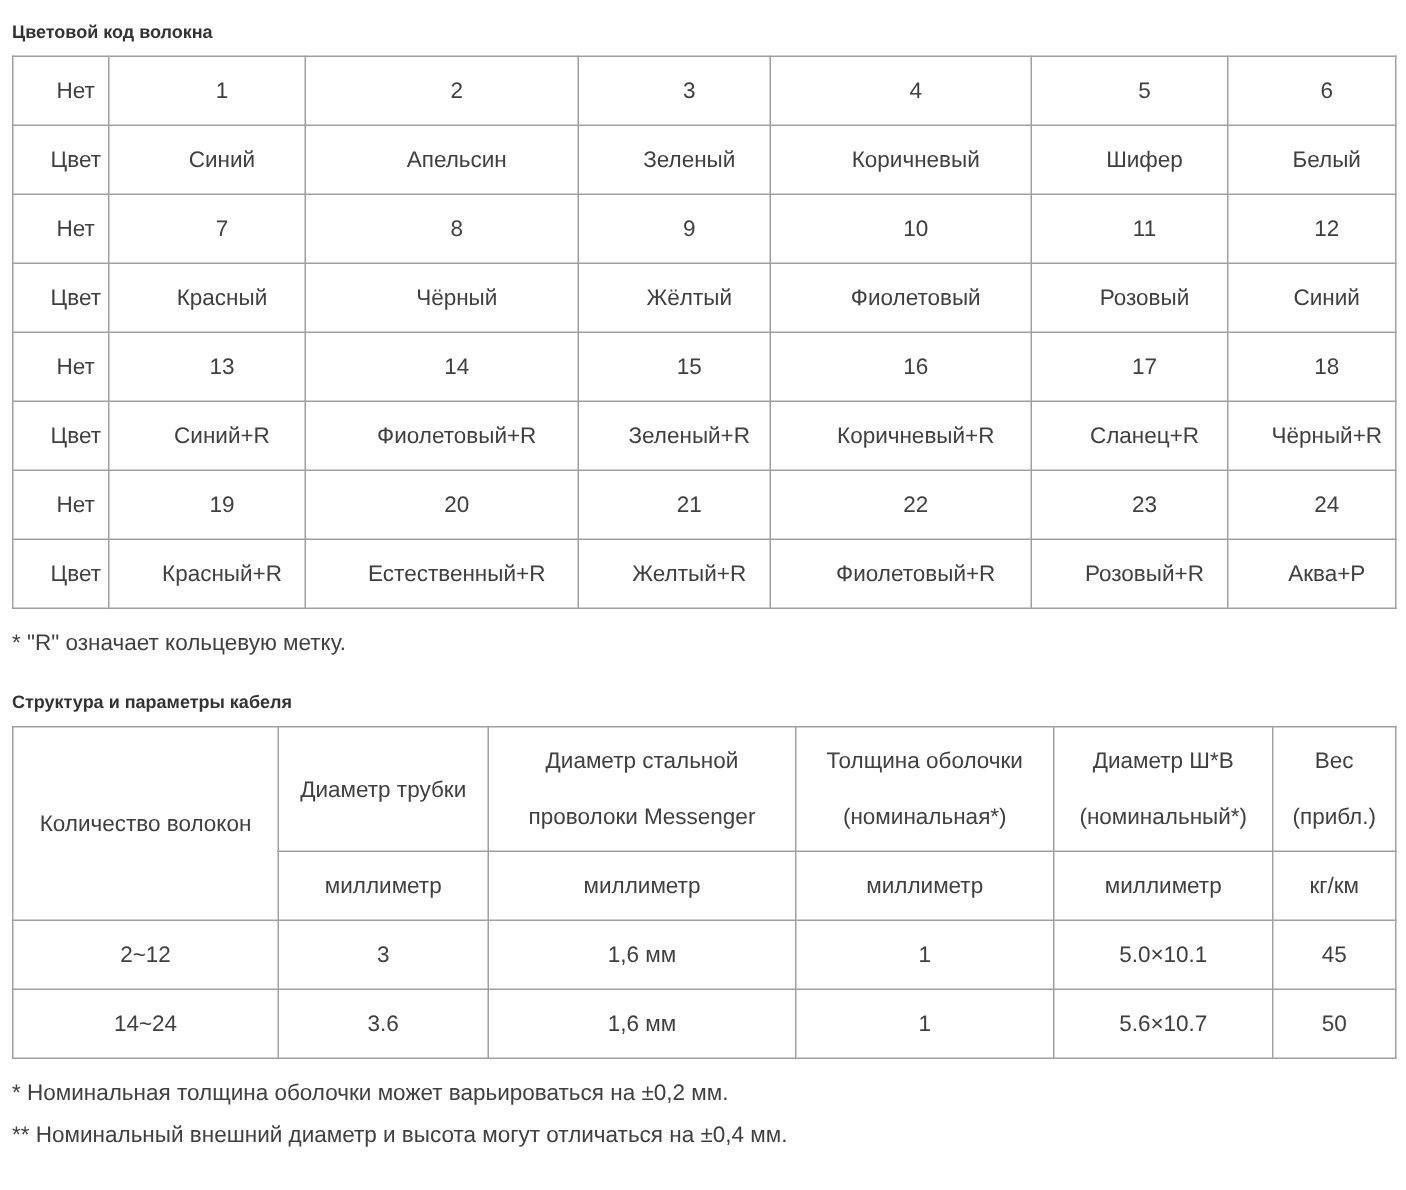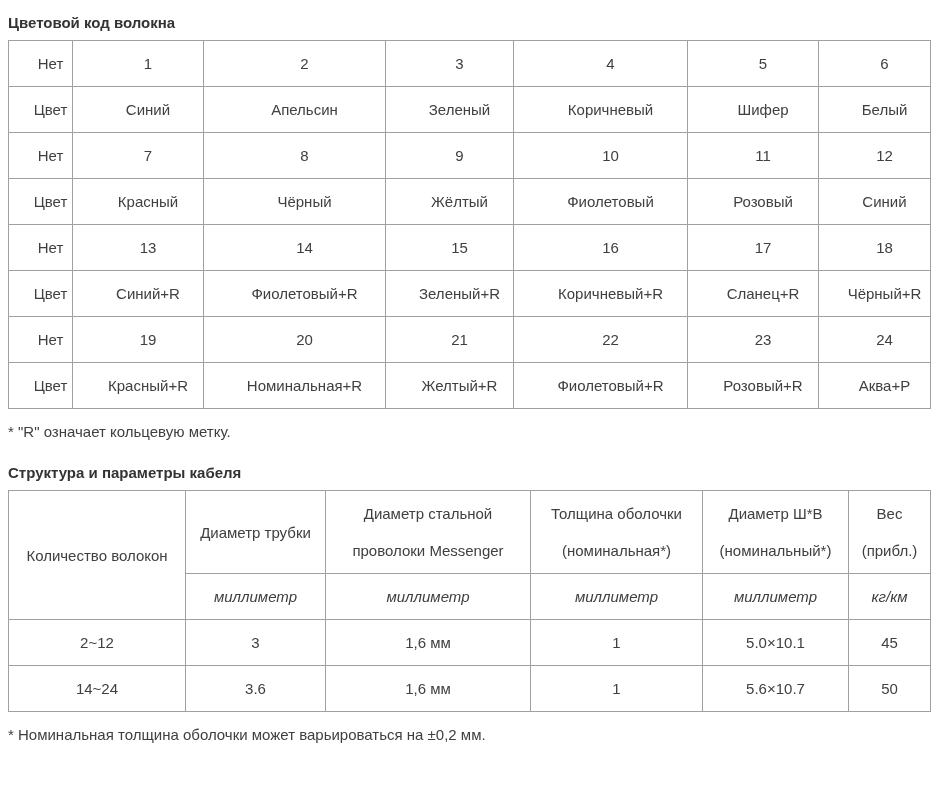--- a/index.html
+++ b/index.html
@@ -3,21 +3,21 @@
 <meta charset="utf-8">
 <style>
   html, body { margin: 0; padding: 0; background: #ffffff; }
   body {
     font-family: "Liberation Sans", "DejaVu Sans", sans-serif;
     color: #404040;
     width: 937px;
   }
   .page { padding: 8px 7px 8px 8px; box-sizing: border-box; }
   .section-title {
-    font-size: 15px;
+    font-size: 12px;
     font-weight: 700;
     color: #333333;
     margin: 6px 0 9px 0;
   }
   table {
     border-collapse: collapse;
     table-layout: fixed;
     width: 922px;
   }
   td {
@@ -40,21 +40,21 @@
   .t1 td { height: 45px; padding-left: 24px; }
   
   .t2 col:nth-child(1){ width: 177px; }
   .t2 col:nth-child(2){ width: 140px; }
   .t2 col:nth-child(3){ width: 205px; }
   .t2 col:nth-child(4){ width: 172px; }
   .t2 col:nth-child(5){ width: 146px; }
   .t2 col:nth-child(6){ width: 82px; }
   .t2 td { height: 45px; }
   .t2 td.hdr { height: 82px; line-height: 37px; padding: 0 6px; }
-  .t2 td.unit { height: 45px; font-style: italic; }
+  .t2 td.unit { height: 45px; }
   .footnote {
     font-size: 15px;
     color: #404040;
     margin: 14px 0 0 0;
   }
   .gap-before-title { margin-top: 24px; }
   .footnote + .footnote { margin-top: 11px; }
 </style>
 </head>
 <body>
@@ -133,21 +133,21 @@
         <td>19</td>
         <td>20</td>
         <td>21</td>
         <td>22</td>
         <td>23</td>
         <td>24</td>
       </tr>
       <tr>
         <td>Цвет</td>
         <td>Красный+R</td>
-        <td>Номинальная+R</td>
+        <td>Естественный+R</td>
         <td>Желтый+R</td>
         <td>Фиолетовый+R</td>
         <td>Розовый+R</td>
         <td>Аква+Р</td>
       </tr>
     </tbody>
   </table>
 
   <p class="footnote">* "R" означает кольцевую метку.</p>
 
@@ -191,14 +191,15 @@
         <td>3.6</td>
         <td>1,6 мм</td>
         <td>1</td>
         <td>5.6×10.7</td>
         <td>50</td>
       </tr>
     </tbody>
   </table>
 
   <p class="footnote">* Номинальная толщина оболочки может варьироваться на ±0,2 мм.</p>
+  <p class="footnote">** Номинальный внешний диаметр и высота могут отличаться на ±0,4 мм.</p>
 
 </div>
 
 </body></html>

